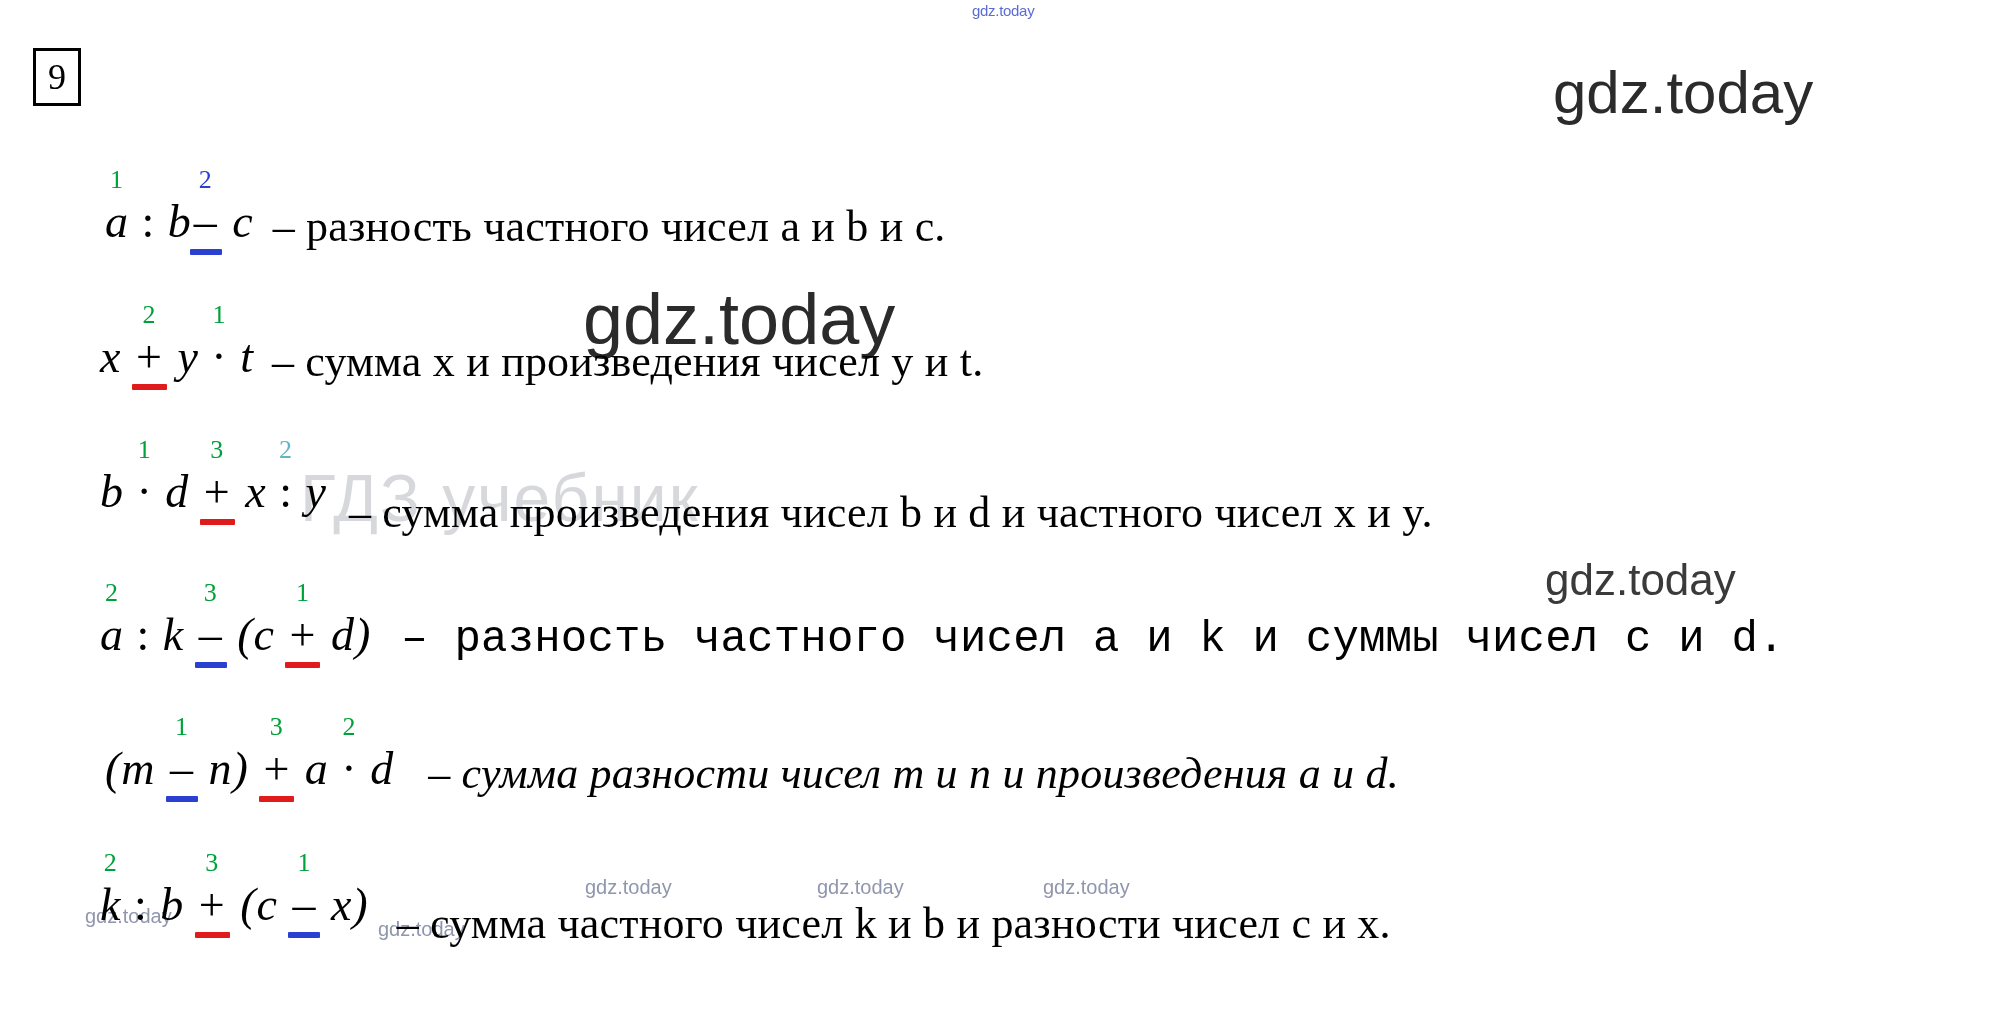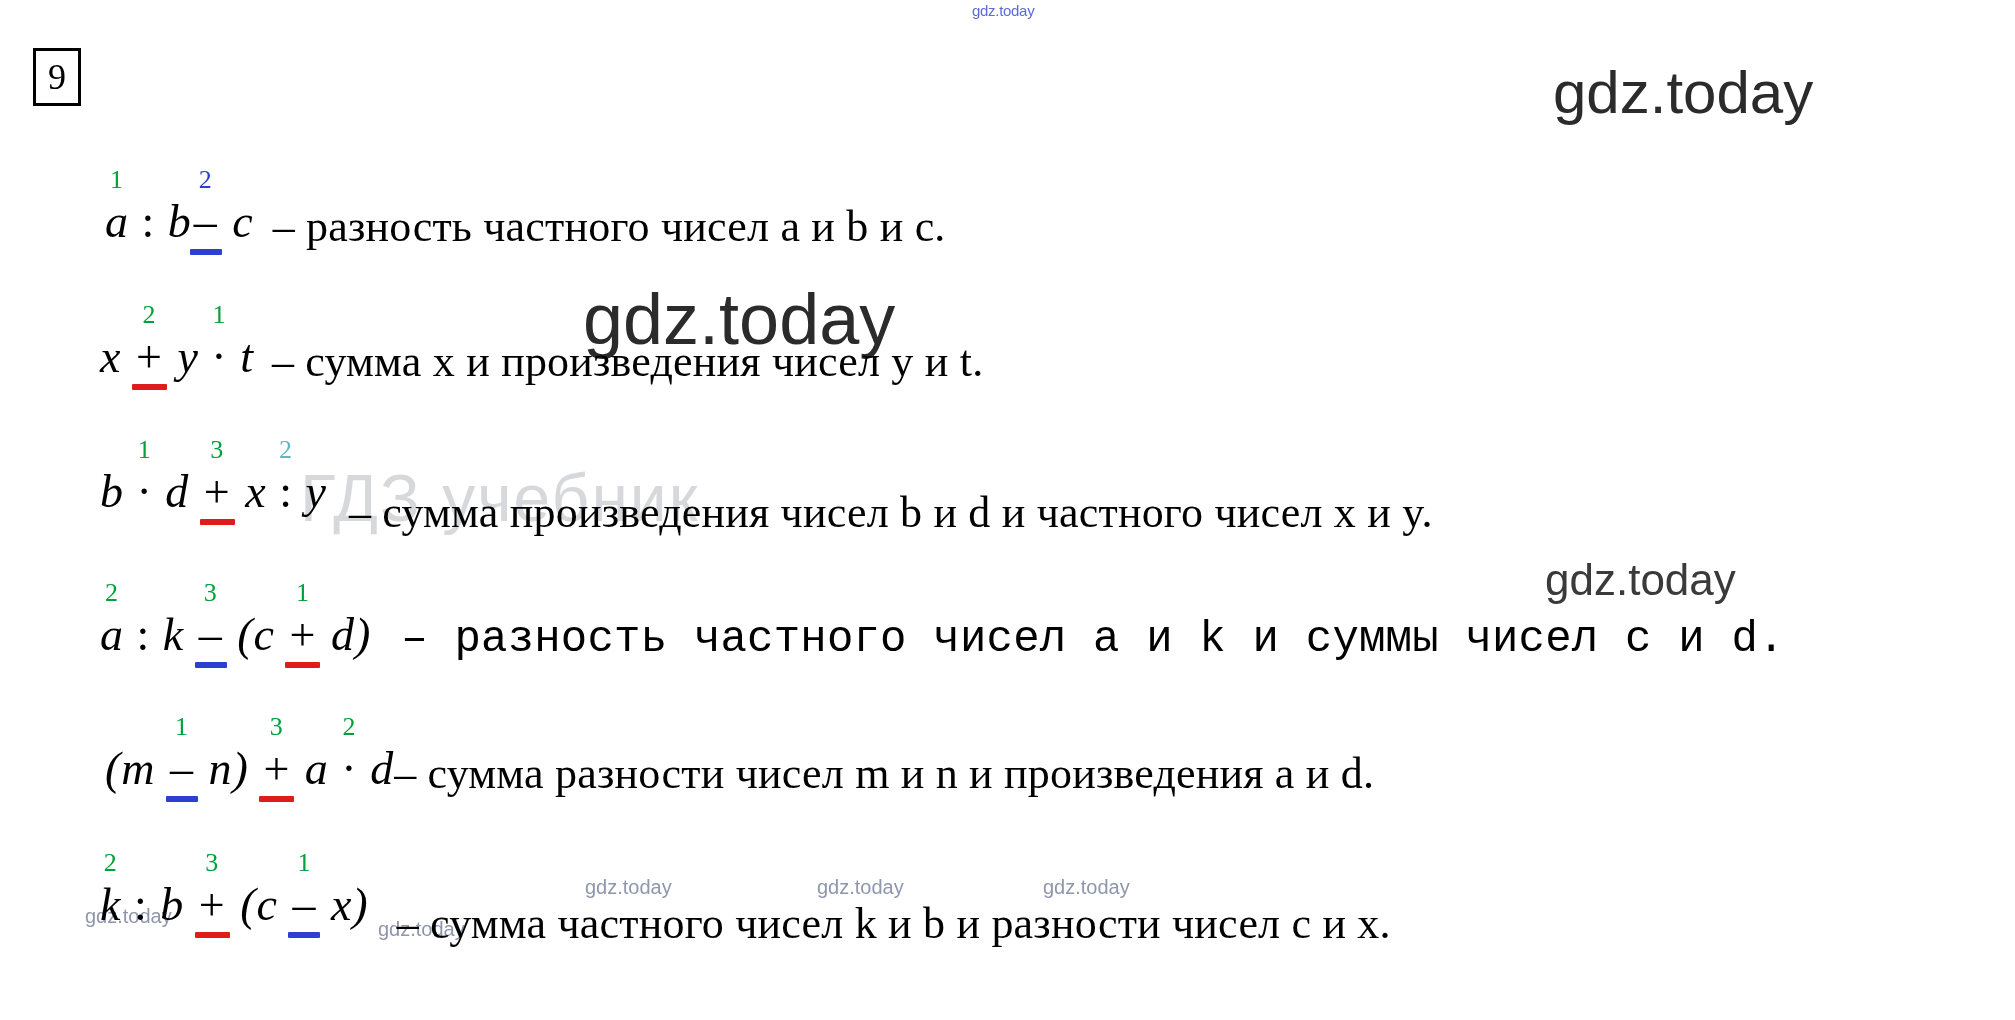--- a/index.html
+++ b/index.html
@@ -178,21 +178,21 @@
   <span class="expr">
     <span class="mark">a<span class="num g">2</span></span><span style="font-style:normal;"> : </span><span>k </span><span class="op"><span class="num g">3</span>–<span class="bar b"></span></span><span> (c </span><span class="op"><span class="num g">1</span>+<span class="bar r"></span></span><span> d)</span>
   </span>
   <span class="desc" style="margin-left:30px; margin-top:6px;font-family:Liberation Mono, monospace;">– разность частного чисел a и k и суммы чисел c и d.</span>
 </div>
 
 <div class="line" style="left:105px; top:742px;">
   <span class="expr">
     <span>(m </span><span class="op"><span class="num g">1</span>–<span class="bar b"></span></span><span> n) </span><span class="op"><span class="num g">3</span>+<span class="bar r"></span></span><span> a </span><span class="mark"><span style="font-style:normal;">·</span><span class="num g">2</span></span><span> d</span>
   </span>
-  <span class="desc" style="margin-top:6px;">– сумма разности чисел m и n и произведения a и d.</span>
+  <span class="desc" style="margin-left:34px; margin-top:6px;font-style:italic;">– сумма разности чисел m и n и произведения a и d.</span>
 </div>
 
 <div class="line" style="left:100px; top:878px;">
   <span class="expr">
     <span class="mark">k<span class="num g">2</span></span><span style="font-style:normal;"> : </span><span>b </span><span class="op"><span class="num g">3</span>+<span class="bar r"></span></span><span> (c </span><span class="op"><span class="num g">1</span>–<span class="bar b"></span></span><span> x)</span>
   </span>
   <span class="desc" style="margin-left:28px; margin-top:20px;">– сумма частного чисел k и b и разности чисел c и x.</span>
 </div>
 
 </body></html>

